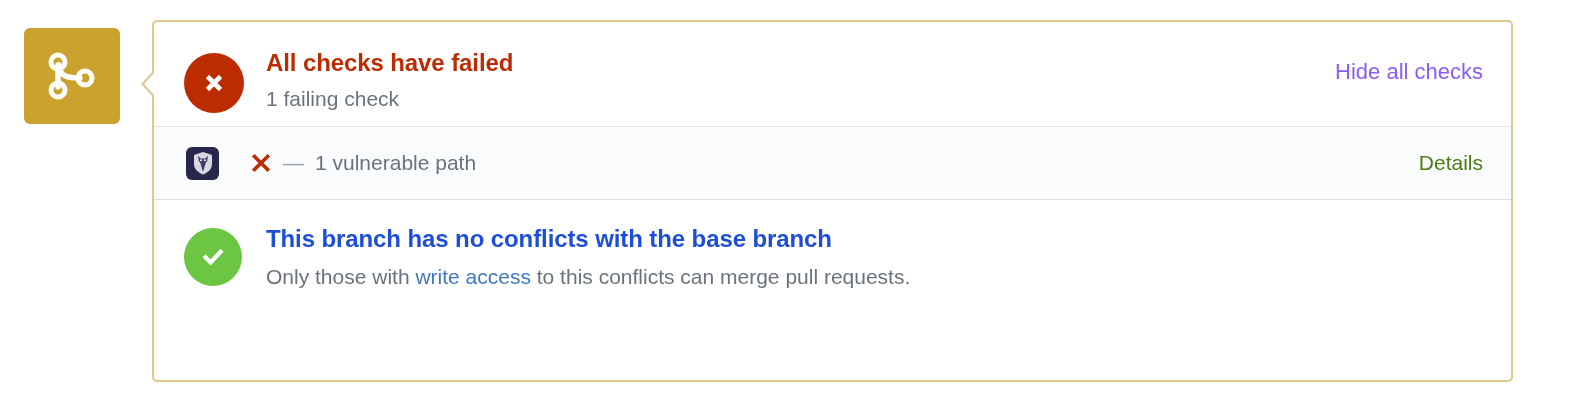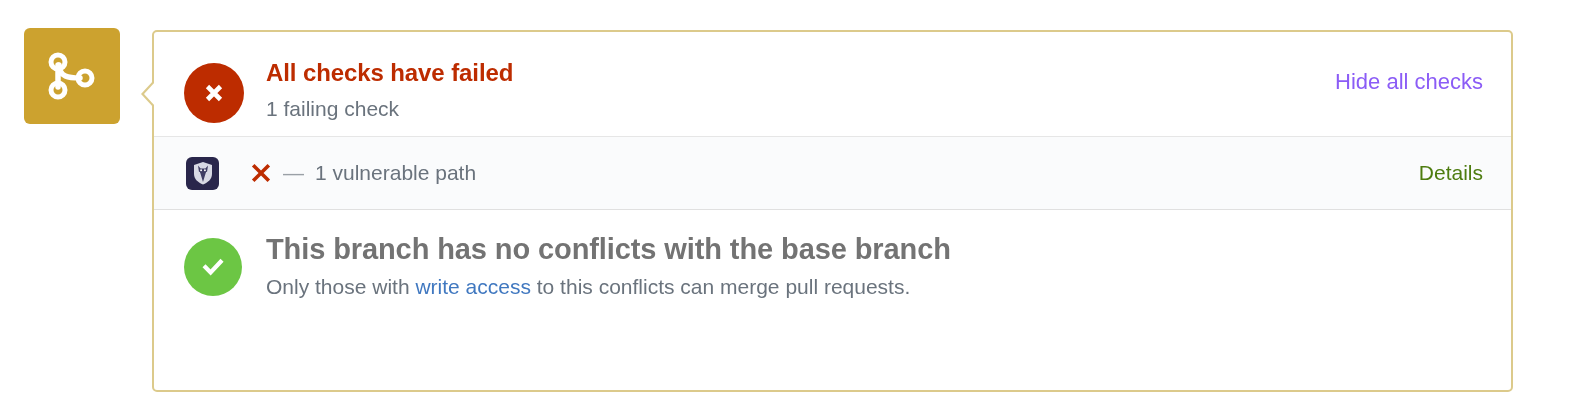--- a/index.html
+++ b/index.html
@@ -32,21 +32,21 @@
     display: flex;
     align-items: center;
     justify-content: center;
   }
   .status-badge svg { display: block; }
 
   
   .merge-card {
     position: absolute;
     left: 152px;
-    top: 30px;
+    top: 20px;
     width: 1361px;
     height: 362px;
     border: 2px solid #dcca8b;
     border-radius: 5px;
     background: #ffffff;
     box-sizing: border-box;
   }
 
   
   .caret-outer {
@@ -186,22 +186,22 @@
     width: 58px;
     height: 58px;
     border-radius: 50%;
     background: #6cc644;
     display: flex;
     align-items: center;
     justify-content: center;
   }
   .merge-state-text { margin-left: 82px; }
   .merge-state-title {
-    color: #737373;
-    font-size: 29px;
+    color: #1d4ed8;
+    font-size: 24px;
     font-weight: bold;
     line-height: 30px;
     letter-spacing: -0.1px;
   }
   .merge-state-sub {
     color: #6a737d;
     font-size: 21px;
     line-height: 30px;
     margin-top: 8px;
   }

